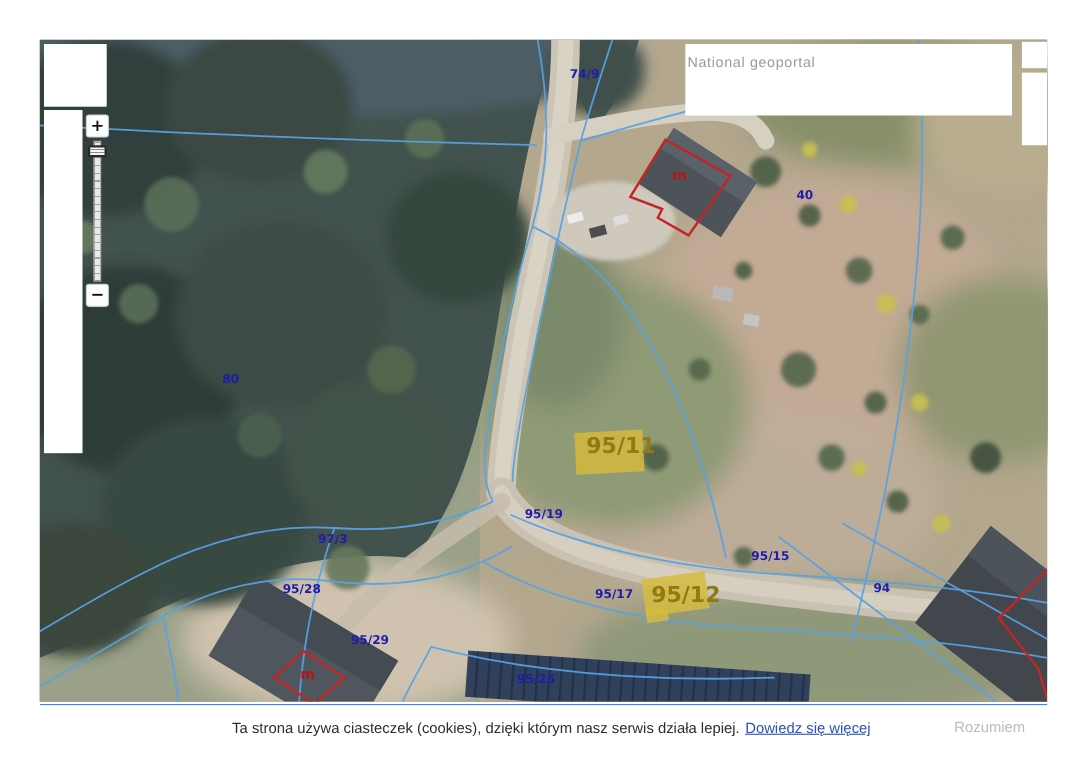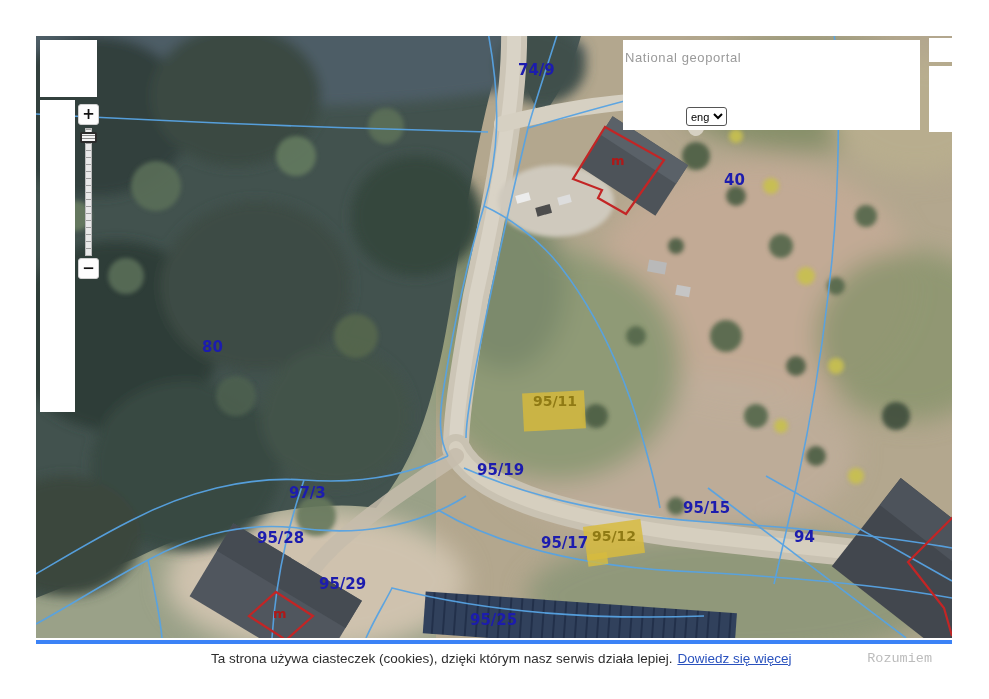--- a/index.html
+++ b/index.html
@@ -4,22 +4,22 @@
 <style>
   html,body{margin:0;padding:0;background:#ffffff;}
   #page{position:relative;width:989px;height:699px;background:#ffffff;overflow:hidden;
         font-family:"Liberation Sans",sans-serif;}
   
   #map-frame{position:absolute;left:36px;top:36px;width:916px;height:602px;overflow:hidden;background:#8b957e;}
   #map-art{position:absolute;left:0;top:0;}
   
   #parcel-layer{position:absolute;left:0;top:0;width:916px;height:602px;pointer-events:none;}
   .parcel-label{position:absolute;font-family:"DejaVu Sans",sans-serif;font-weight:700;
-    font-size:15px;color:#1c1cae;white-space:nowrap;}
-  .parcel-label.highlight{color:#8f7a14;font-size:14px;}
+    font-size:11px;color:#1c1cae;white-space:nowrap;}
+  .parcel-label.highlight{color:#8f7a14;font-size:20px;}
   .parcel-label.building{color:#b01818;font-size:13px;}
   
   .white-box{position:absolute;background:#fff;}
   #logo-box{left:4px;top:4px;width:57px;height:57px;}
   #menubar{left:61px;top:4px;width:303px;height:57px;display:flex;align-items:flex-end;
     padding:0 0 8px 12px;box-sizing:border-box;gap:15px;}
   .menu-item{font-size:11.5px;color:#1a1a1a;letter-spacing:.4px;cursor:pointer;white-space:nowrap;}
   #search-box{left:587px;top:4px;width:297px;height:65px;box-sizing:border-box;padding:8px 2px;}
   #search-text{font-size:13px;color:#9a9a9a;letter-spacing:.6px;}
   #lang-bar{left:587px;top:67px;width:297px;height:27px;display:flex;align-items:center;}
@@ -35,25 +35,25 @@
   #zoom-in{left:42px;top:68px;}
   #zoom-out{left:42px;top:222px;}
   #zoom-track{position:absolute;left:49px;top:92px;width:7px;height:128px;cursor:pointer;
     background:repeating-linear-gradient(to bottom,#9f9f9f 0 1px,#e9e9e9 1px 7px);
     border:1px solid #bbb;box-sizing:border-box;}
   #zoom-handle{position:absolute;left:44px;top:96px;width:17px;height:11px;background:#f4f4f4;
     border:2px solid #2b2b2b;border-radius:2px;box-sizing:border-box;cursor:grab;
     background-image:repeating-linear-gradient(to bottom,#f4f4f4 0 1px,#8a8a8a 1px 2px,#f4f4f4 2px 3px);}
   
   #cookie-bar{position:absolute;left:36px;top:640px;width:916px;height:28px;background:#fff;
-    border-top:4px solid #3b82f6;display:flex;align-items:center;font-size:13.5px;color:#2d2d2d;}
+    border-top:1px solid #3b82f6;display:flex;align-items:flex-end;font-size:13.5px;color:#2d2d2d;}
   #cookie-msg{margin-left:175px;white-space:nowrap;}
   #cookie-link{color:#2a52be;text-decoration:underline;margin-left:5px;cursor:pointer;white-space:nowrap;}
   #cookie-accept{margin-left:auto;margin-right:14px;color:#bcbcbc;background:none;border:none;
-    font-size:13.5px;font-family:Liberation Mono, monospace;cursor:pointer;}
+    font-size:13.5px;font-family:Liberation Sans, sans-serif;cursor:pointer;}
 </style>
 </head>
 <body>
 
 <div id="page">
 
   <div id="map-frame">
 
     <svg id="map-art" width="916" height="602" viewBox="0 0 916 602">
       <defs>
@@ -214,25 +214,20 @@
         <span class="parcel-label building" style="left: 237px; top: 570px;">m</span>
       </div>
 
     <div class="white-box" id="logo-box"></div>
 
 
     <div class="white-box" id="search-box">
       <span id="search-text">National geoportal</span>
     </div>
 
-    <div class="white-box" id="lang-bar">
-      <select id="lang-select">
-        <option>eng</option>
-      </select>
-    </div>
 
     <div class="white-box" id="right-box-1"></div>
     <div class="white-box" id="right-box-2"></div>
     <div class="white-box" id="left-panel"></div>
 
     <div class="zoom-btn" id="zoom-in">+</div>
     <div id="zoom-track"></div>
     <div id="zoom-handle"></div>
     <div class="zoom-btn" id="zoom-out">−</div>
   </div>

